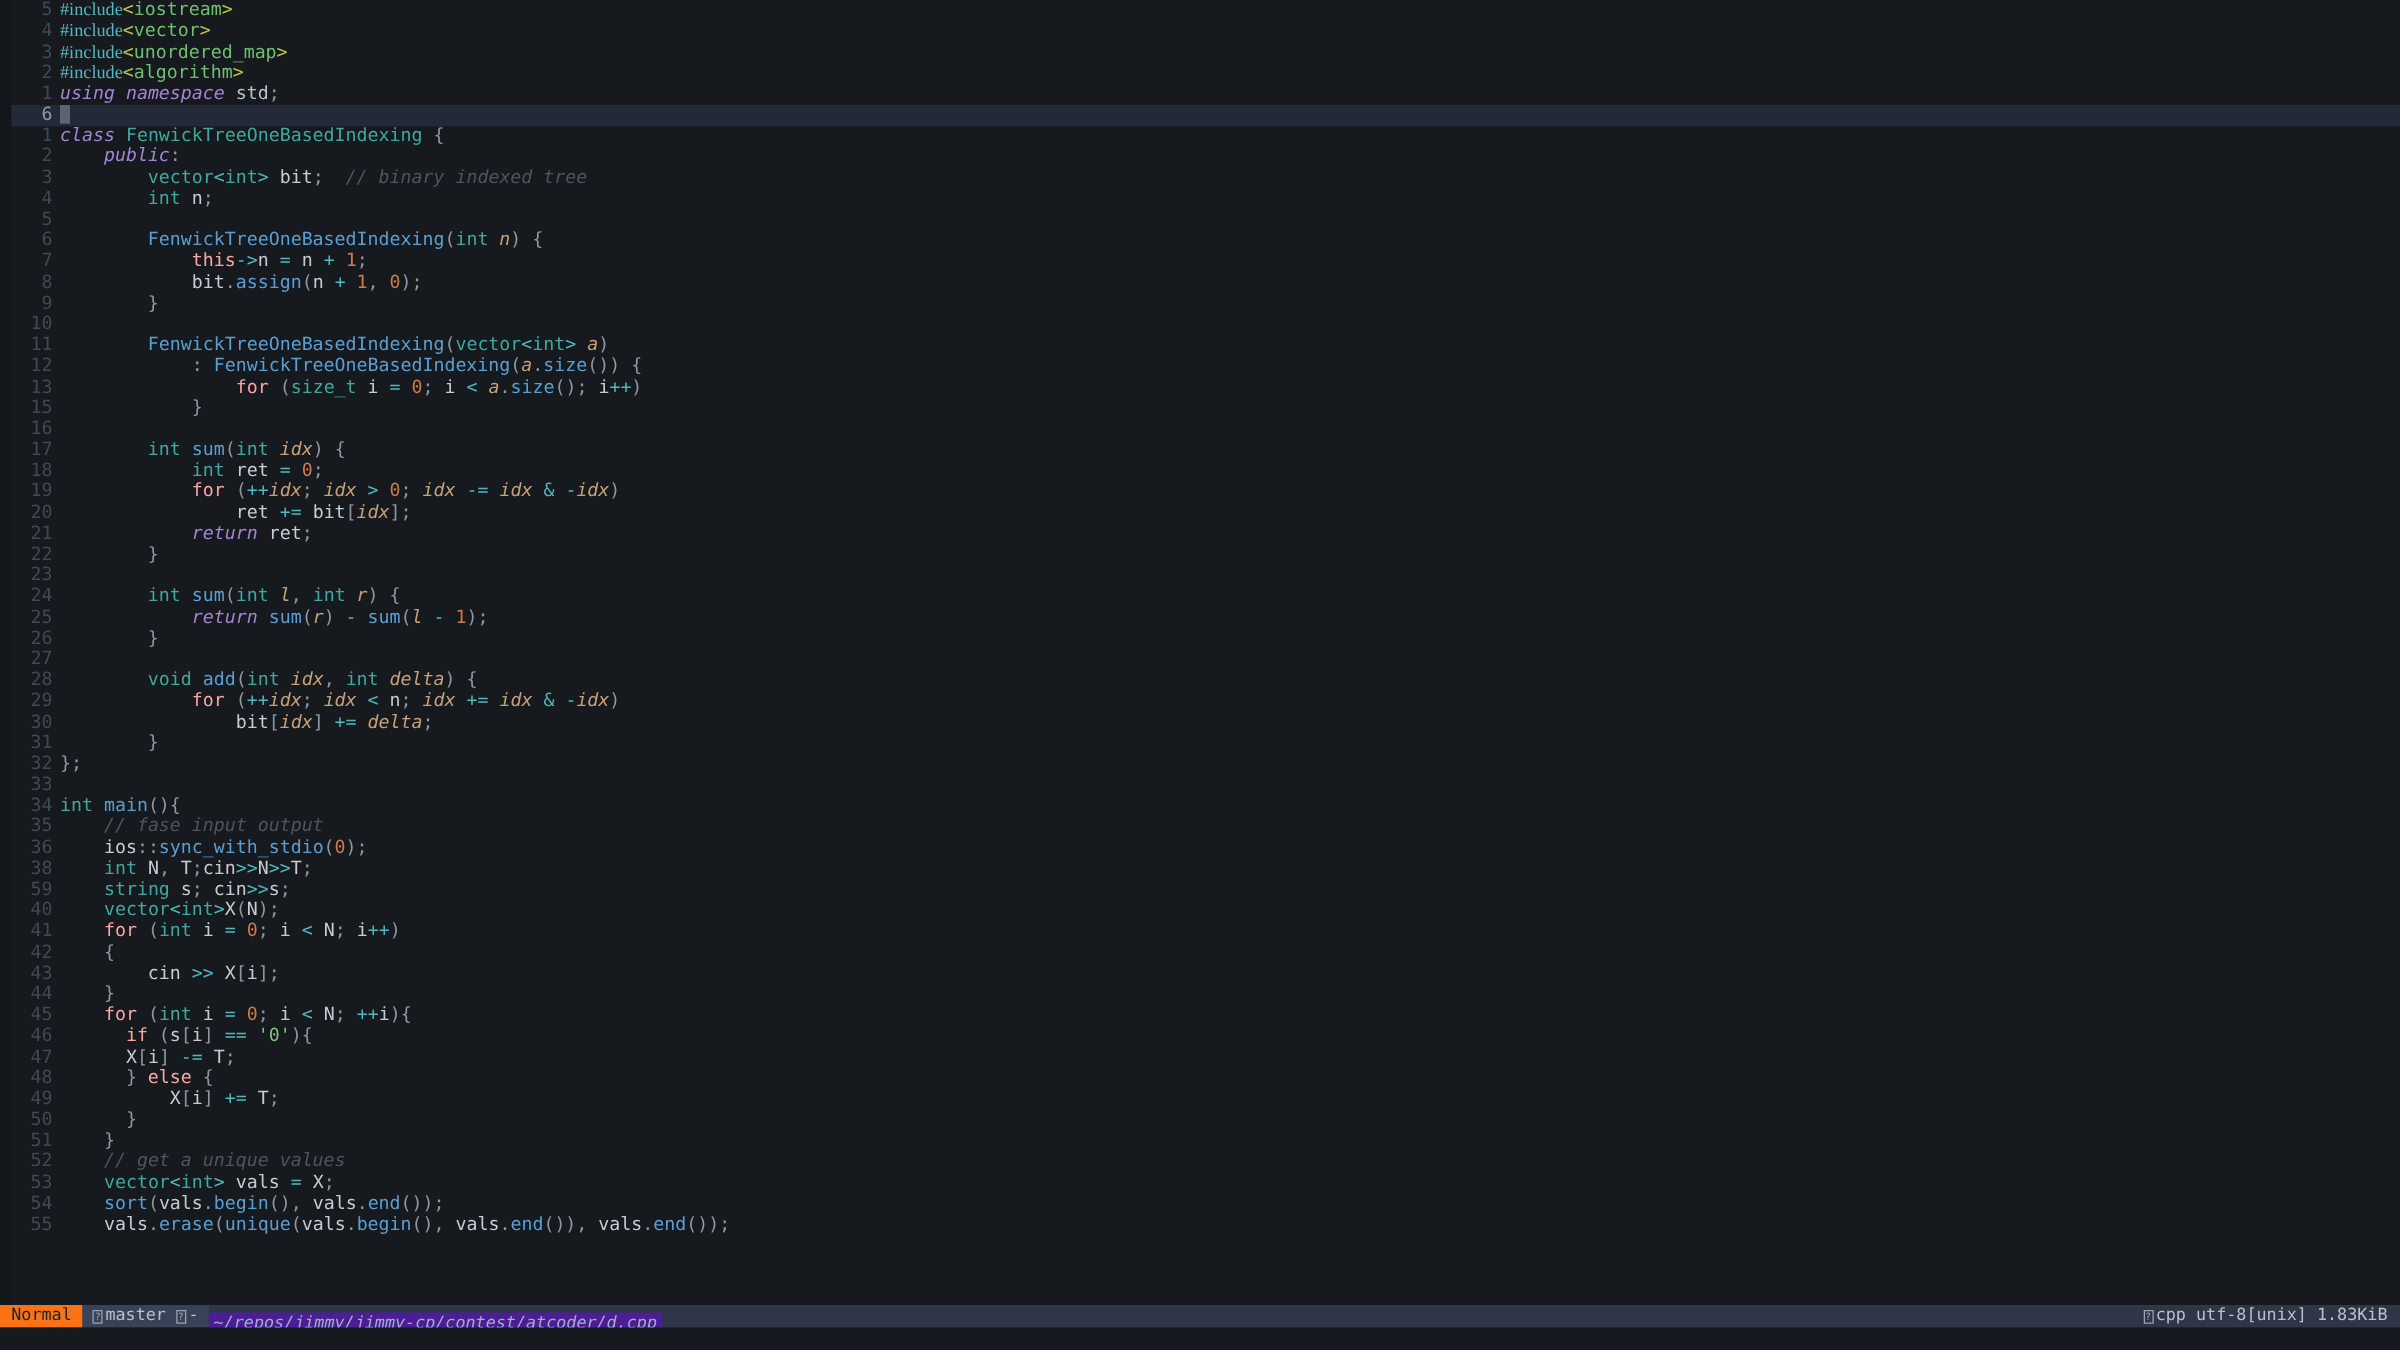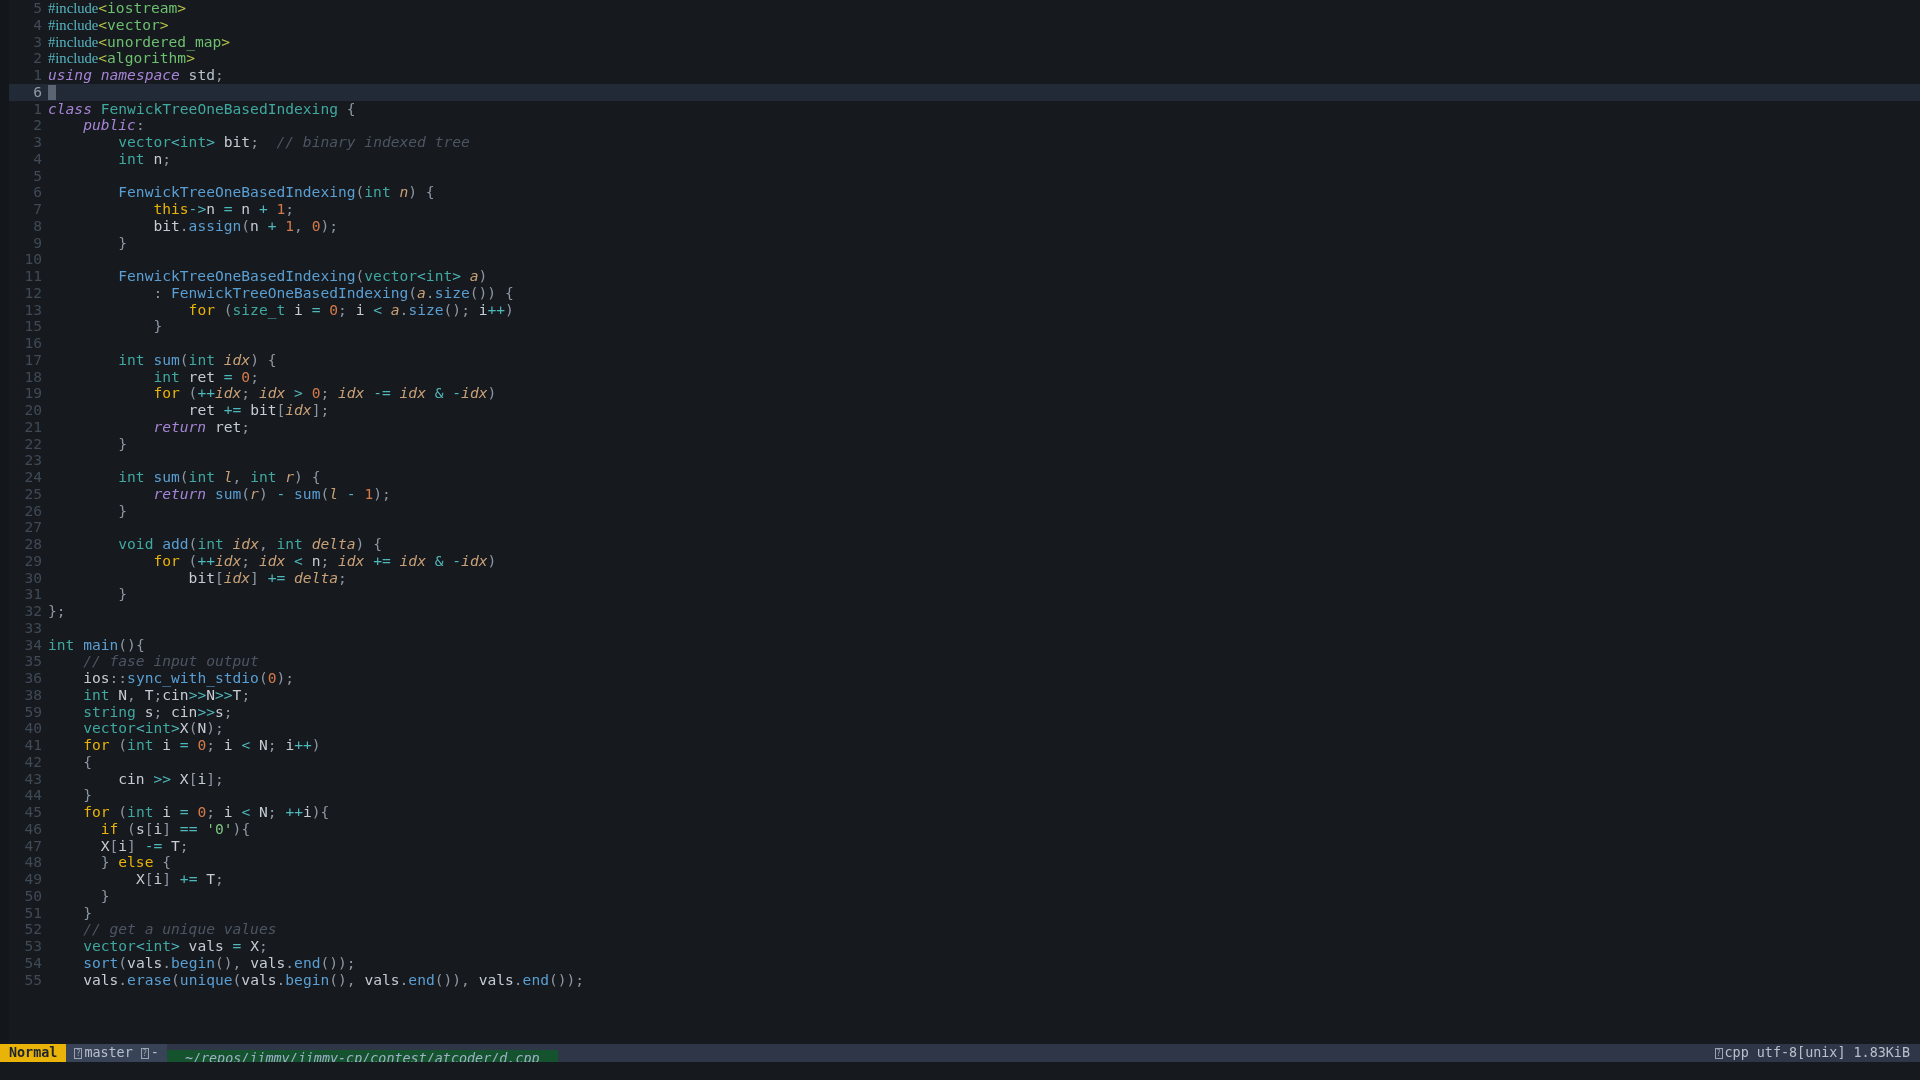--- a/index.html
+++ b/index.html
@@ -68,21 +68,21 @@
     height: 15px;
     vertical-align: -3px;
     background: #5b6472;
   }
 
   
   .pre   { color: #56b6c2; font-family: Liberation Serif, serif; }             
   .hdr   { color: #6cc070; }             
   .ang   { color: #b5c44a; }             
   .kw    { color: #a684d6; font-style: italic; }   
-  .kwn   { color: #eab308; text-align: right; }             
+  .kwn   { color: #fca5a5; text-align: right; }             
   .type  { color: #3fa8a0; }             
   .fn    { color: #5a9fd4; }             
   .id    { color: #b9c2cc; }             
   .num   { color: #d27a4a; }             
   .op    { color: #4fb8bd; }             
   .punc  { color: #8d97a3; }             
   .cmt   { color: #4c5562; font-style: italic; }
   .str   { color: #7fc47f; }
   .param { color: #c9a178; font-style: italic; }
   .std   { color: #b9c2cc; }
@@ -94,34 +94,34 @@
     left: 0; right: 0; bottom: 18px;
     height: 18px;
     background: #2e3648;
     display: flex;
     align-items: center;
     font-size: 13.4px;
     font-family: "DejaVu Sans Mono", "Liberation Mono", monospace;
   }
   .seg { height: 18px; display: flex; align-items: center; white-space: pre; }
   .seg-mode {
-    background: #eab308;
+    background: #f97316;
     color: #1b2430;
-    font-weight: bold;
+    font-weight: normal;
     padding: 0 9px;
   }
   .seg-b {
     background: #394357;
     color: #b8c0cc;
     padding: 0 8px;
   }
   .seg-path {
-    background: #14532d;
+    background: #4c1d95;
     color: #9fb0c8;
-    padding: 0 18px;
+    padding: 0 4px;
     font-style: italic;
     margin-top: 12px;
   }
   .spacer { flex: 1 1 auto; background: #2e3648; height: 18px; }
   .seg-right {
     background: #2e3648;
     color: #b8c0cc;
     padding: 0 10px;
   }
   .glyphbox {

